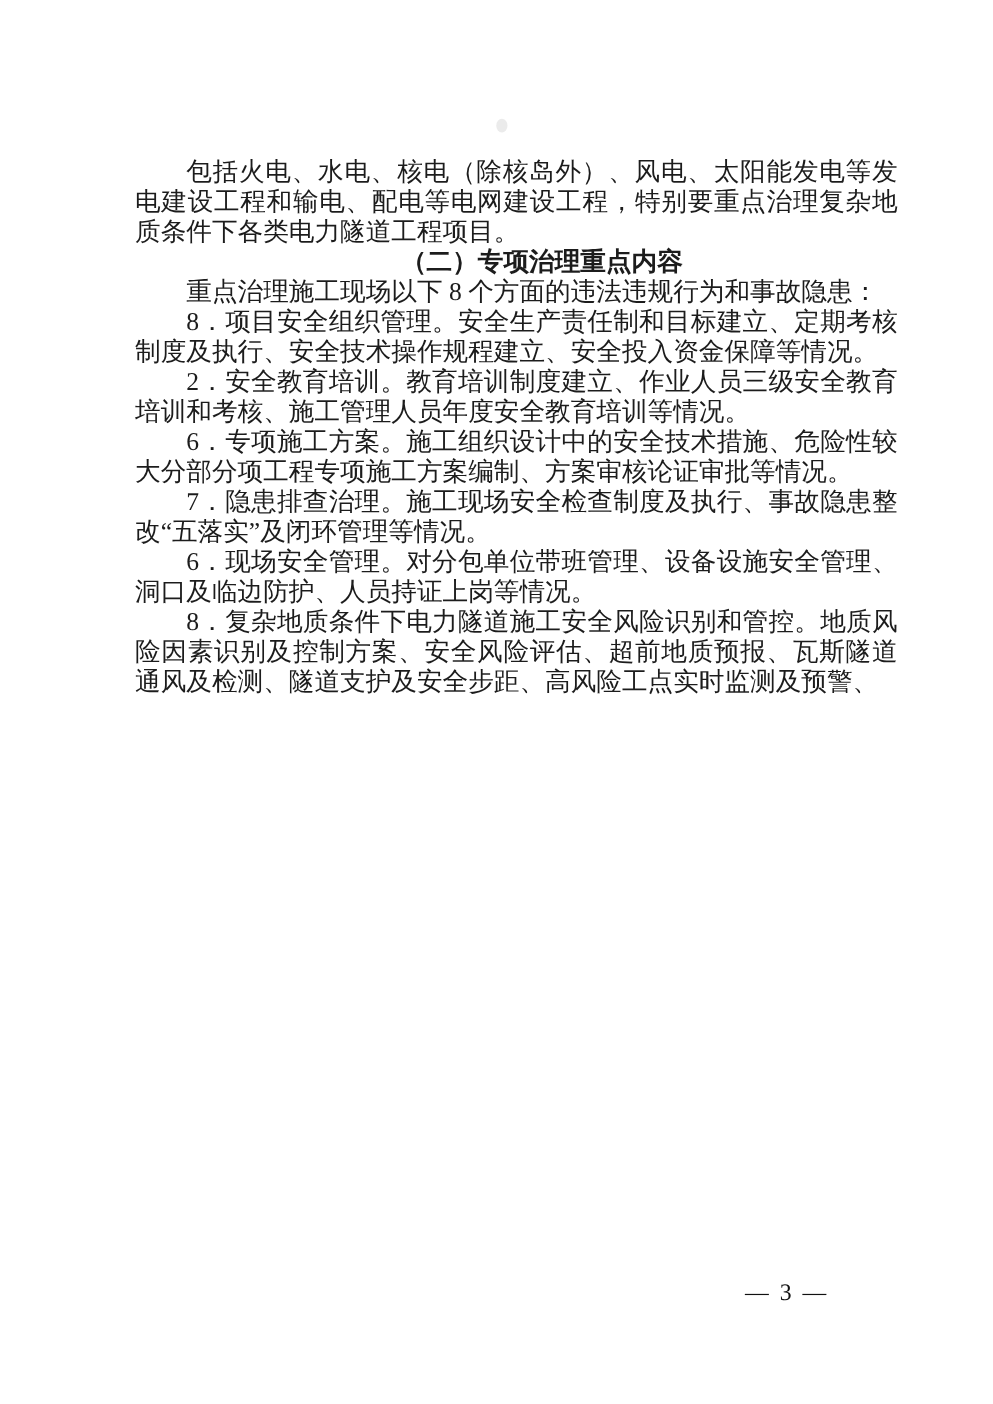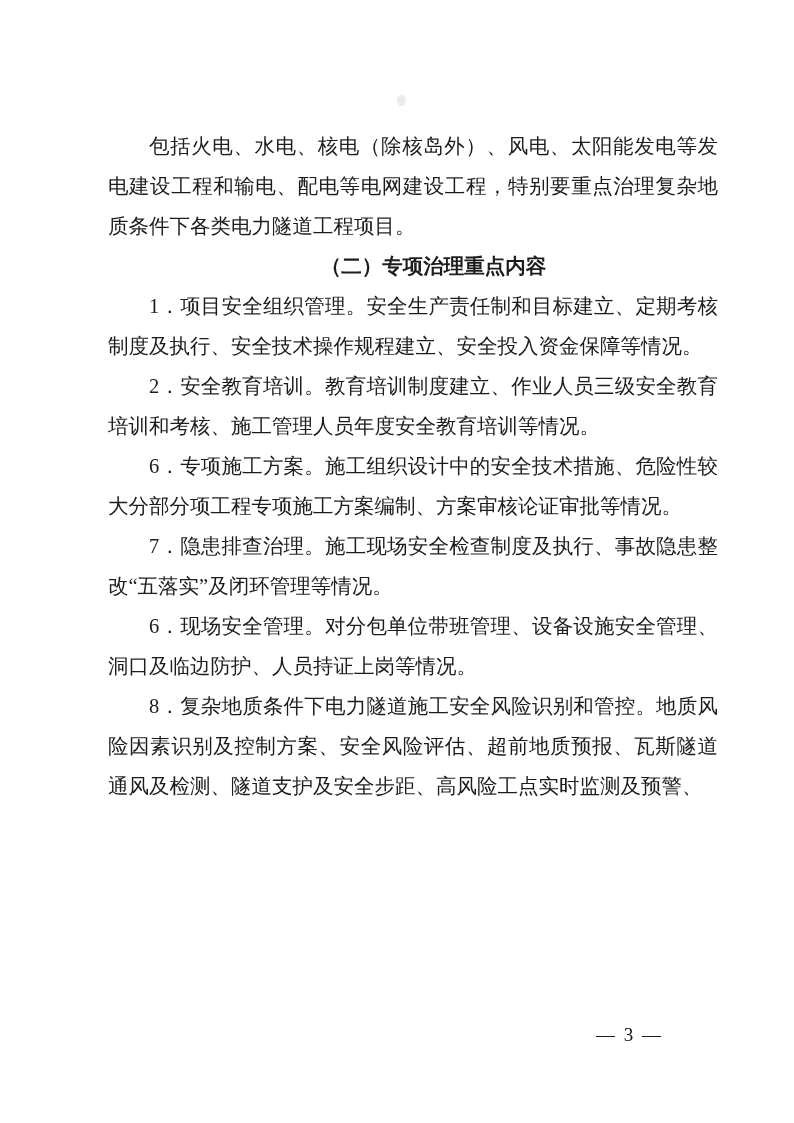--- a/index.html
+++ b/index.html
@@ -18,21 +18,21 @@
     }
     .content {
       position: absolute;
       left: 108px;
       top: 126px;
       width: 610px;
     }
     .content p {
       margin: 0;
       font-size: 20.5px;
-      line-height: 40px;
+      line-height: 24px;
       text-align: justify;
       text-justify: inter-character;
       text-indent: 2em;
       word-break: break-all;
     }
     .content p.heading {
       font-weight: bold;
       text-align: center;
     }
     .page-number {
@@ -59,21 +59,22 @@
 </head>
 <body>
 
 <div class="page">
 
   <div class="scan-artifact"></div>
 
   <div class="content">
     <p>包括火电、水电、核电（除核岛外）、风电、太阳能发电等发电建设工程和输电、配电等电网建设工程，特别要重点治理复杂地质条件下各类电力隧道工程项目。</p>
     <p class="heading">（二）专项治理重点内容</p>
-    <p>1．项目安全组织管理。安全生产责任制和目标建立、定期考核制度及执行、安全技术操作规程建立、安全投入资金保障等情况。</p>
+    <p>重点治理施工现场以下 8 个方面的违法违规行为和事故隐患：</p>
+    <p>8．项目安全组织管理。安全生产责任制和目标建立、定期考核制度及执行、安全技术操作规程建立、安全投入资金保障等情况。</p>
     <p>2．安全教育培训。教育培训制度建立、作业人员三级安全教育培训和考核、施工管理人员年度安全教育培训等情况。</p>
     <p>6．专项施工方案。施工组织设计中的安全技术措施、危险性较大分部分项工程专项施工方案编制、方案审核论证审批等情况。</p>
     <p>7．隐患排查治理。施工现场安全检查制度及执行、事故隐患整改“五落实”及闭环管理等情况。</p>
     <p>6．现场安全管理。对分包单位带班管理、设备设施安全管理、洞口及临边防护、人员持证上岗等情况。</p>
     <p>8．复杂地质条件下电力隧道施工安全风险识别和管控。地质风险因素识别及控制方案、安全风险评估、超前地质预报、瓦斯隧道通风及检测、隧道支护及安全步距、高风险工点实时监测及预警、</p>
   </div>
 
   <div class="page-number">— 3 —</div>
 
 </div>

